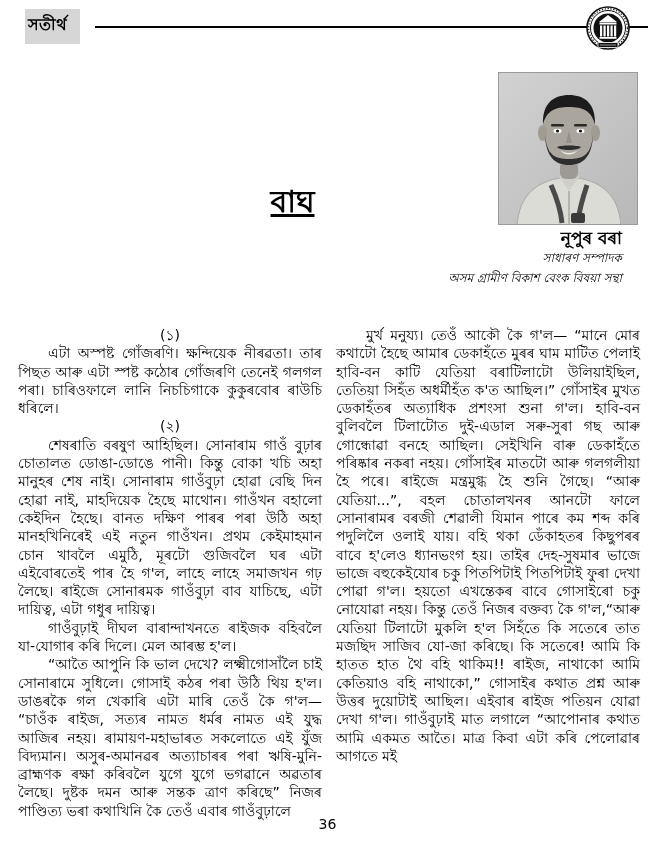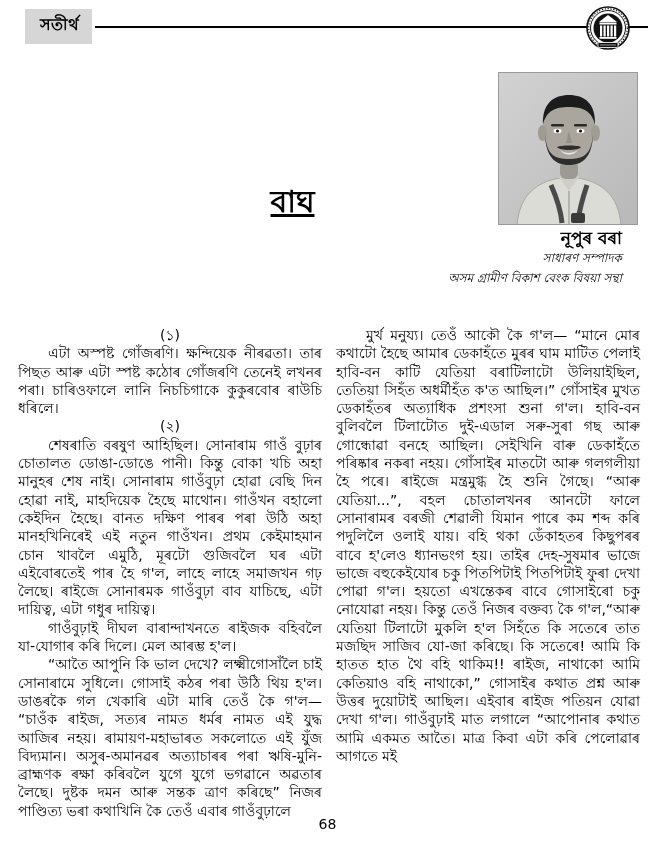--- a/index.html
+++ b/index.html
@@ -10,21 +10,21 @@
     width: 655px; height: 848px;
     margin: 0 auto;
     background: #ffffff;
     color: #000;
     overflow: hidden;
   }
   
   .masthead-box {
     position: absolute; left: 25px; top: 9px;
     background: #d6d6d6;
-    padding: 3px 13px 5px 15px;
+    padding: 3px 13px 5px 3px;
     font-size: 16px; font-weight: bold;
     letter-spacing: 0.5px;
   }
   .header-rule {
     position: absolute; left: 95px; top: 26px;
     width: 553px; height: 2px; background: #000;
     z-index: 1;
   }
   .logo {
     position: absolute; left: 586px; top: 6px;
@@ -142,26 +142,26 @@
 
   <div class="byline">
     <div class="author-name">নূপুৰ বৰা</div>
     <div class="author-role">সাধাৰণ সম্পাদক</div>
     <div class="author-org">অসম গ্ৰামীণ বিকাশ বেংক বিষয়া সন্থা</div>
   </div>
 
   <div class="body-text">
     <div class="col">
       <div class="marker">(১)</div>
-      <p class="para">এটা অস্পষ্ট গোঁজৰণি। ক্ষন্দিয়েক নীৰৱতা। তাৰ পিছত আৰু এটা স্পষ্ট কঠোৰ গোঁজৰণি তেনেই লখনৰ পৰা। চাৰিওফালে লানি নিচচিগাকে কুকুৰবোৰ ৰাউচি ধৰিলে।</p>
+      <p class="para">এটা অস্পষ্ট গোঁজৰণি। ক্ষন্দিয়েক নীৰৱতা। তাৰ পিছত আৰু এটা স্পষ্ট কঠোৰ গোঁজৰণি তেনেই গলগল পৰা। চাৰিওফালে লানি নিচচিগাকে কুকুৰবোৰ ৰাউচি ধৰিলে।</p>
       <div class="marker">(২)</div>
       <p class="para">শেষৰাতি বৰষুণ আহিছিল। সোনাৰাম গাওঁ বুঢ়াৰ চোতালত ডোঙা-ডোঙে পানী। কিন্তু বোকা খচি অহা মানুহৰ শেষ নাই। সোনাৰাম গাওঁবুঢ়া হোৱা বেছি দিন হোৱা নাই, মাহদিয়েক হৈছে মাথোন। গাওঁখন বহালো কেইদিন হৈছে। বানত দক্ষিণ পাৰৰ পৰা উঠি অহা মানহখিনিৰেই এই নতুন গাওঁখন। প্ৰথম কেইমাহমান চোন খাবলৈ এমুঠি, মূৰটো গুজিবলৈ ঘৰ এটা এইবোৰতেই পাৰ হৈ গ'ল, লাহে লাহে সমাজখন গঢ় লৈছে। ৰাইজে সোনাৰমক গাওঁবুঢ়া বাব যাচিছে, এটা দায়িত্ব, এটা গধুৰ দায়িত্ব।</p>
       <p class="para">গাওঁবুঢ়াই দীঘল বাৰান্দাখনতে ৰাইজক বহিবলৈ যা-যোগাৰ কৰি দিলে। মেল আৰম্ভ হ'ল।</p>
       <p class="para">“আতৈ আপুনি কি ভাল দেখে? লক্ষ্মীগোসাঁলৈ চাই সোনাৰামে সুধিলে। গোসাই কঠৰ পৰা উঠি থিয় হ'ল। ডাঙৰকৈ গল খেকাৰি এটা মাৰি তেওঁ কৈ গ'ল— “চাওঁক ৰাইজ, সত্যৰ নামত ধৰ্মৰ নামত এই যুদ্ধ আজিৰ নহয়। ৰামায়ণ-মহাভাৰত সকলোতে এই যুঁজ বিদ্যমান। অসুৰ-অমানৱৰ অত্যাচাৰৰ পৰা ঋষি-মুনি-ব্ৰাহ্মণক ৰক্ষা কৰিবলৈ যুগে যুগে ভগৱানে অৱতাৰ লৈছে। দুষ্টক দমন আৰু সন্তক ত্ৰাণ কৰিছে” নিজৰ পাণ্ডিত্য ভৰা কথাখিনি কৈ তেওঁ এবাৰ গাওঁবুঢ়ালে</p>
     </div>
     <div class="col">
       <p class="para">মুৰ্খ মনুয্য। তেওঁ আকৌ কৈ গ'ল— “মানে মোৰ কথাটো হৈছে আমাৰ ডেকাহঁতে মুৰৰ ঘাম মাটিত পেলাই হাবি-বন কাটি যেতিয়া বৰাটিলাটো উলিয়াইছিল, তেতিয়া সিহঁত অধৰ্মীহঁত ক'ত আছিল।” গোঁসাইৰ মুখত ডেকাহঁতৰ অত্যাধিক প্ৰশংসা শুনা গ'ল। হাবি-বন বুলিবলৈ টিলাটোত দুই-এডাল সৰু-সুৰা গছ আৰু গোন্ধোৱা বনহে আছিল। সেইখিনি বাৰু ডেকাহঁতে পৰিষ্কাৰ নকৰা নহয়। গোঁসাইৰ মাতটো আৰু গলগলীয়া হৈ পৰে। ৰাইজে মন্ত্ৰমুগ্ধ হৈ শুনি গৈছে। “আৰু যেতিয়া...”, বহল চোতালখনৰ আনটো ফালে সোনাৰামৰ বৰজী শেৱালী যিমান পাৰে কম শব্দ কৰি পদুলিলৈ ওলাই যায়। বহি থকা ডেঁকাহতৰ কিছুপৰৰ বাবে হ'লেও ধ্যানভংগ হয়। তাইৰ দেহ-সুষমাৰ ভাজে ভাজে বহুকেইযোৰ চকু পিতপিটাই পিতপিটাই ফুৰা দেখা পোৱা গ'ল। হয়তো এখন্তেকৰ বাবে গোসাইৰো চকু নোযোৱা নহয়। কিন্তু তেওঁ নিজৰ বক্তব্য কৈ গ'ল,“আৰু যেতিয়া টিলাটো মুকলি হ'ল সিহঁতে কি সতেৰে তাত মজছিদ সাজিব যো-জা কৰিছে। কি সতেৰে! আমি কি হাতত হাত থৈ বহি থাকিম!! ৰাইজ, নাথাকো আমি কেতিয়াও বহি নাথাকো,” গোসাইৰ কথাত প্ৰশ্ন আৰু উত্তৰ দুয়োটাই আছিল। এইবাৰ ৰাইজ পতিয়ন যোৱা দেখা গ'ল। গাওঁবুঢ়াই মাত লগালে “আপোনাৰ কথাত আমি একমত আতৈ। মাত্ৰ কিবা এটা কৰি পেলোৱাৰ আগতে মই</p>
     </div>
   </div>
 
-  <div class="footer">68</div>
+  <div class="footer">36</div>
 
 </div>
 
 </body></html>

